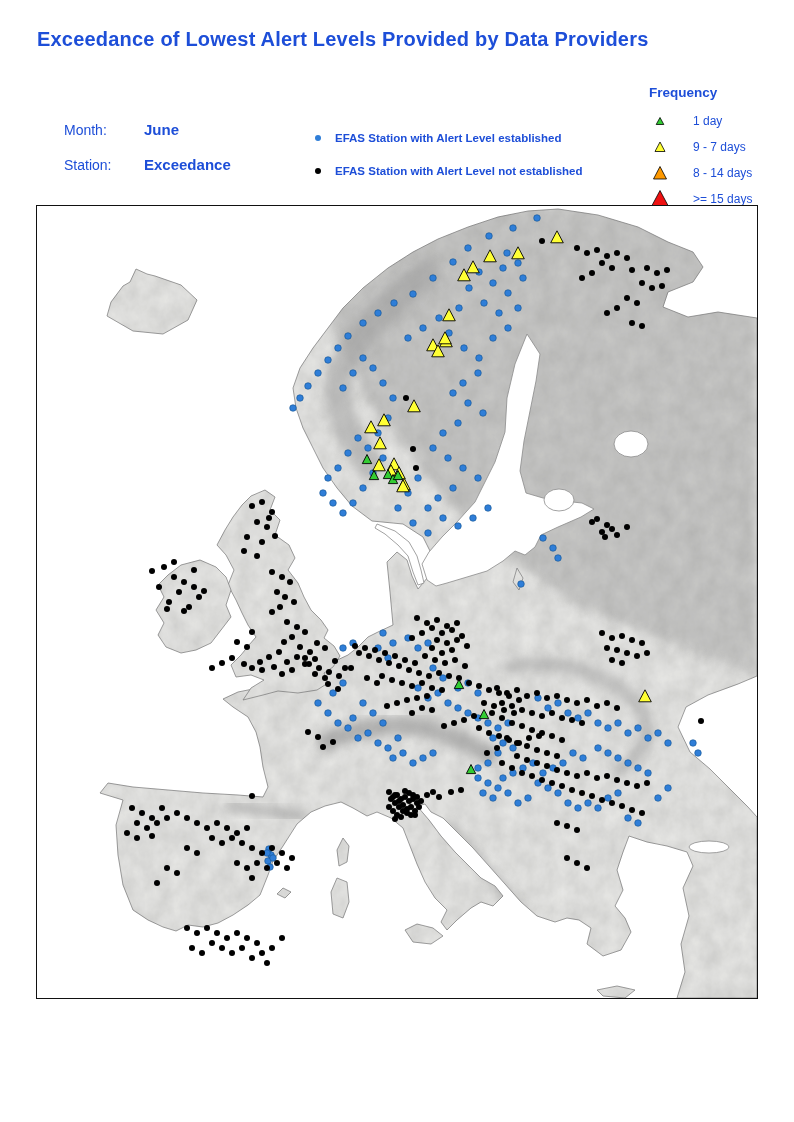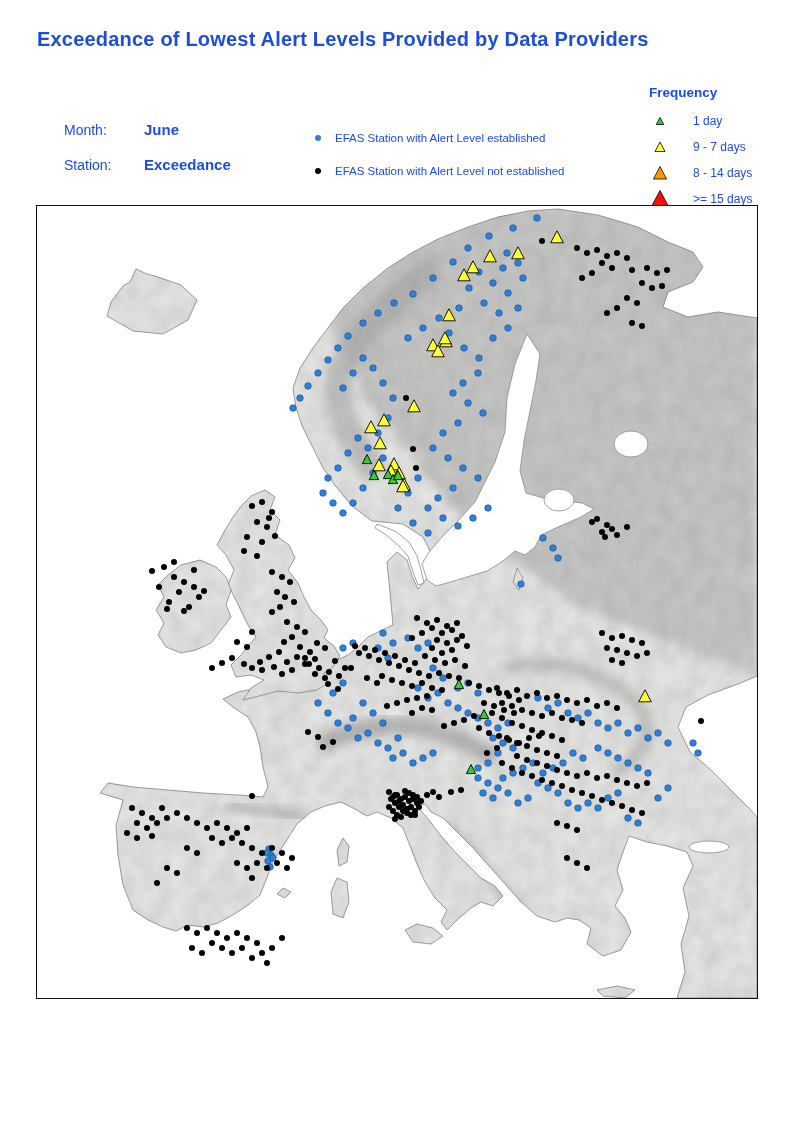--- a/index.html
+++ b/index.html
@@ -4,21 +4,21 @@
 <style>
   html,body{margin:0;padding:0;background:#fff;}
   #page{position:relative;width:794px;height:1122px;background:#ffffff;
         font-family:"Liberation Sans", sans-serif;color:#1d4ed8;overflow:hidden;}
   #title{position:absolute;left:37px;top:28px;width:722px;font-size:20px;font-weight:bold;letter-spacing:0.2px;}
   .param-row{position:absolute;left:28px;font-size:14px;margin-left:36px;}
   .param-label{display:inline-block;width:80px;}
   .param-value{font-weight:bold;font-size:15px;}
   #month-row{top:121px;}
   #variable-row{top:156px;}
-  .station-row{position:absolute;left:313px;display:flex;align-items:center;gap:12px;font-size:11.5px;}
+  .station-row{position:absolute;left:313px;display:flex;align-items:center;gap:12px;font-size:11.5px;font-weight:bold;}
   #station-row-1{top:132px;}
   #station-row-2{top:165px;}
   #freq-legend{position:absolute;left:649px;top:66px;margin-top:19px;}
   #freq-title{font-size:13.5px;font-weight:bold;margin-bottom:8px;}
   .freq-row{display:flex;align-items:center;gap:22px;height:26px;font-size:12px;}
   #map-frame{position:absolute;left:36px;top:205px;width:720px;height:792px;border:1.5px solid #111;background:#fff;}
   #map-svg{display:block;width:100%;height:100%;}
   svg{shape-rendering:geometricPrecision;}
 </style>
 </head>

